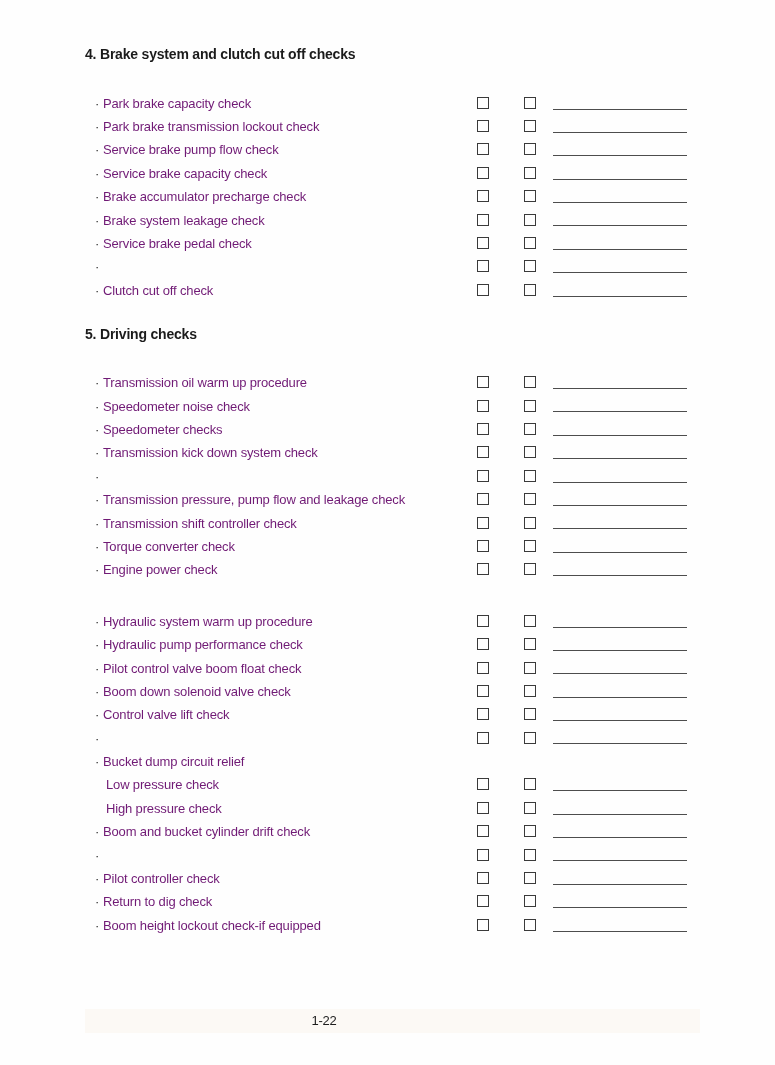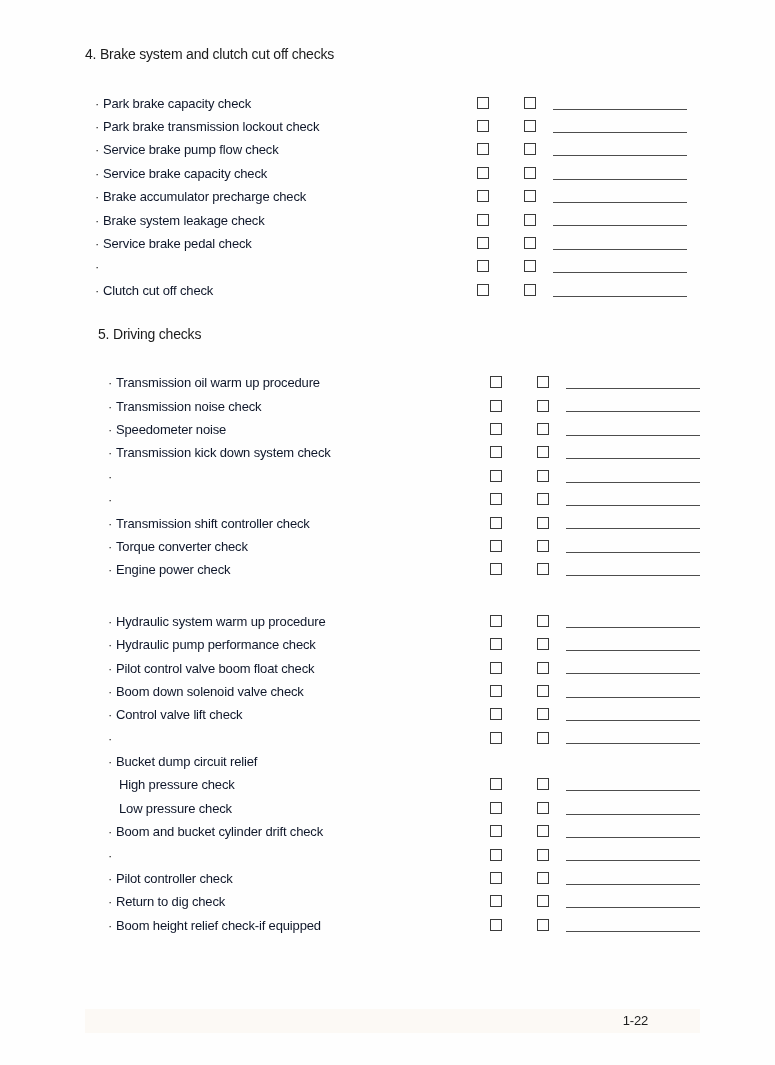--- a/index.html
+++ b/index.html
@@ -12,27 +12,27 @@
     width: 775px;
     height: 1065px;
     background: #fefefe;
     font-family: "Liberation Sans", "DejaVu Sans", sans-serif;
     color: #1d1d1d;
     overflow: hidden;
     box-sizing: border-box;
     padding-top: 46px;
   }
   .section { margin: 0; }
-  .section + .section { margin-top: 24px; padding-left: 13px; }
+  .section + .section { margin-top: 24px; }
   .section-title {
     margin: 0;
     padding-left: 85px;
     font-size: 14px;
     line-height: 17px;
-    font-weight: 400;
+    font-weight: 700;
     letter-spacing: -0.2px;
     color: #1b1b1b;
   }
   .rows { margin-top: 28px; }
   .row {
     position: relative;
     height: 23.4px;
   }
   .bullet {
     position: absolute;
@@ -44,21 +44,21 @@
     line-height: 1;
   }
   .label {
     position: absolute;
     left: 103px;
     top: 50%;
     transform: translateY(-50%);
     font-size: 13px;
     letter-spacing: -0.15px;
     white-space: nowrap;
-    color: #0f172a;
+    color: #701a75;
   }
   .row.subitem .label { left: 106px; }
   .box {
     position: absolute;
     top: 50%;
     transform: translateY(-50%);
     width: 10px;
     height: 10px;
     border: 1.5px solid #3a3a3a;
     background: #fefefe;
@@ -80,21 +80,21 @@
     top: 1009px;
     width: 615px;
     height: 24px;
     background: #fcf9f5;
   }
   .page-number {
     position: absolute;
     left: 0;
     top: 1013px;
     width: 648px;
-    text-align: right;
+    text-align: center;
     font-size: 13px;
     letter-spacing: -0.2px;
     color: #1d1d1d;
   }
 </style>
 </head>
 <body>
 
 <div class="page">
   <div id="sections">
@@ -180,29 +180,29 @@
   <div class="row">
     <span class="bullet">·</span>
     <span class="label">Transmission oil warm up procedure</span>
     <span class="box col1"></span>
     <span class="box col2"></span>
     <span class="blank"></span>
   </div>
 
   <div class="row">
     <span class="bullet">·</span>
-    <span class="label">Transmission noise check</span>
-    <span class="box col1"></span>
-    <span class="box col2"></span>
-    <span class="blank"></span>
-  </div>
-
-  <div class="row">
-    <span class="bullet">·</span>
-    <span class="label">Speedometer noise</span>
+    <span class="label">Speedometer noise check</span>
+    <span class="box col1"></span>
+    <span class="box col2"></span>
+    <span class="blank"></span>
+  </div>
+
+  <div class="row">
+    <span class="bullet">·</span>
+    <span class="label">Speedometer checks</span>
     <span class="box col1"></span>
     <span class="box col2"></span>
     <span class="blank"></span>
   </div>
 
   <div class="row">
     <span class="bullet">·</span>
     <span class="label">Transmission kick down system check</span>
     <span class="box col1"></span>
     <span class="box col2"></span>
@@ -211,20 +211,21 @@
 
   <div class="row">
     <span class="bullet">·</span>
     <span class="box col1"></span>
     <span class="box col2"></span>
     <span class="blank"></span>
   </div>
 
   <div class="row">
     <span class="bullet">·</span>
+    <span class="label">Transmission pressure, pump flow and leakage check</span>
     <span class="box col1"></span>
     <span class="box col2"></span>
     <span class="blank"></span>
   </div>
 
   <div class="row">
     <span class="bullet">·</span>
     <span class="label">Transmission shift controller check</span>
     <span class="box col1"></span>
     <span class="box col2"></span>
@@ -299,34 +300,34 @@
   </div>
 
   <div class="row">
     <span class="bullet">·</span>
     <span class="label">Bucket dump circuit relief</span>
 
   </div>
 
   <div class="row subitem">
 
+    <span class="label">Low pressure check</span>
+    <span class="box col1"></span>
+    <span class="box col2"></span>
+    <span class="blank"></span>
+  </div>
+
+  <div class="row subitem">
+
     <span class="label">High pressure check</span>
     <span class="box col1"></span>
     <span class="box col2"></span>
     <span class="blank"></span>
   </div>
 
-  <div class="row subitem">
-
-    <span class="label">Low pressure check</span>
-    <span class="box col1"></span>
-    <span class="box col2"></span>
-    <span class="blank"></span>
-  </div>
-
   <div class="row">
     <span class="bullet">·</span>
     <span class="label">Boom and bucket cylinder drift check</span>
     <span class="box col1"></span>
     <span class="box col2"></span>
     <span class="blank"></span>
   </div>
 
   <div class="row">
     <span class="bullet">·</span>
@@ -346,21 +347,21 @@
   <div class="row">
     <span class="bullet">·</span>
     <span class="label">Return to dig check</span>
     <span class="box col1"></span>
     <span class="box col2"></span>
     <span class="blank"></span>
   </div>
 
   <div class="row">
     <span class="bullet">·</span>
-    <span class="label">Boom height relief check-if equipped</span>
+    <span class="label">Boom height lockout check-if equipped</span>
     <span class="box col1"></span>
     <span class="box col2"></span>
     <span class="blank"></span>
   </div>
 </div>
   </section>
 </div>
   <div class="footer-band"></div>
   <div class="page-number">1-22</div>
 </div>

